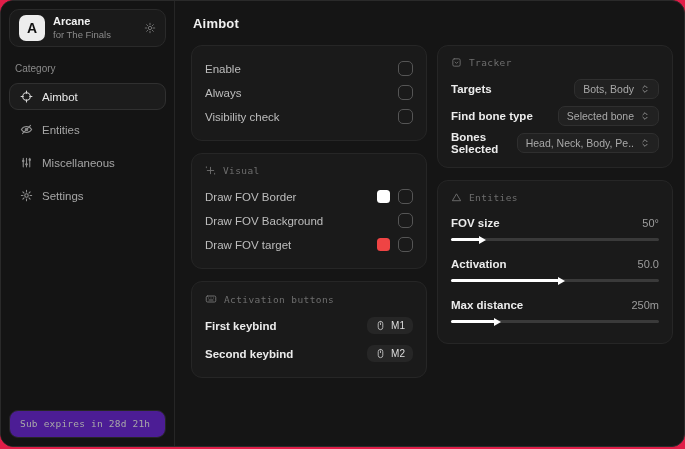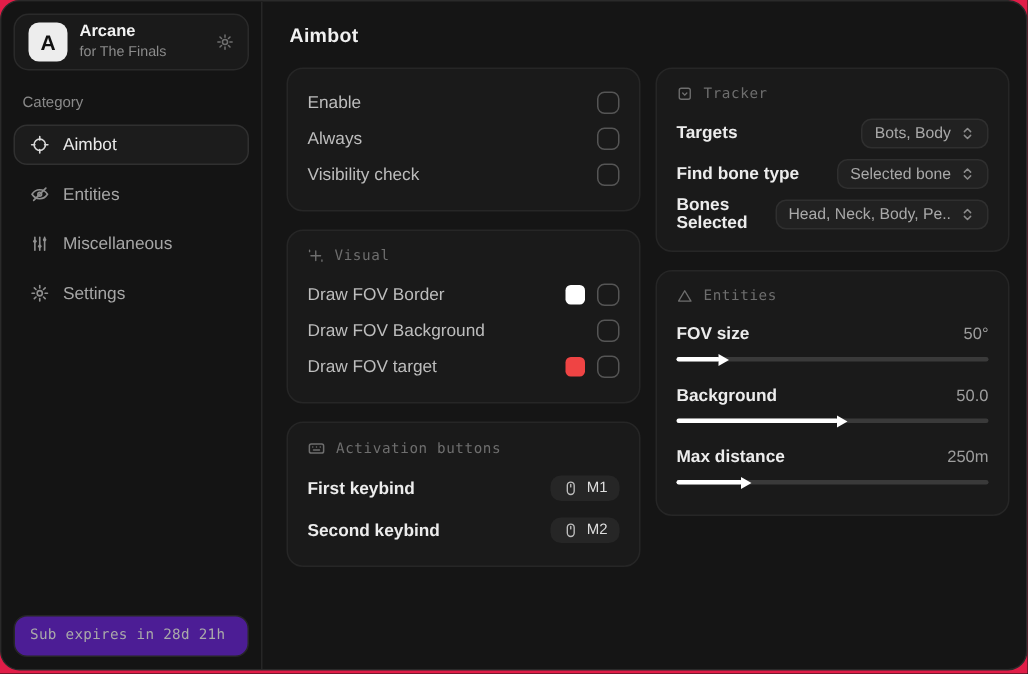--- a/index.html
+++ b/index.html
@@ -302,21 +302,21 @@
             </div>
             <div class="track">
               <div class="fill" style="width: 14%;">
                   <span class="thumb"></span>
                 </div>
             </div>
           </div>
 
           <div class="slider-group">
             <div class="sl-head">
-              <span class="row-label bright">Background</span>
+              <span class="row-label bright">Activation</span>
               <span class="sl-value">50.0</span>
             </div>
             <div class="track">
               <div class="fill" style="width: 52%;">
                   <span class="thumb"></span>
                 </div>
             </div>
           </div>
 
           <div class="slider-group">

